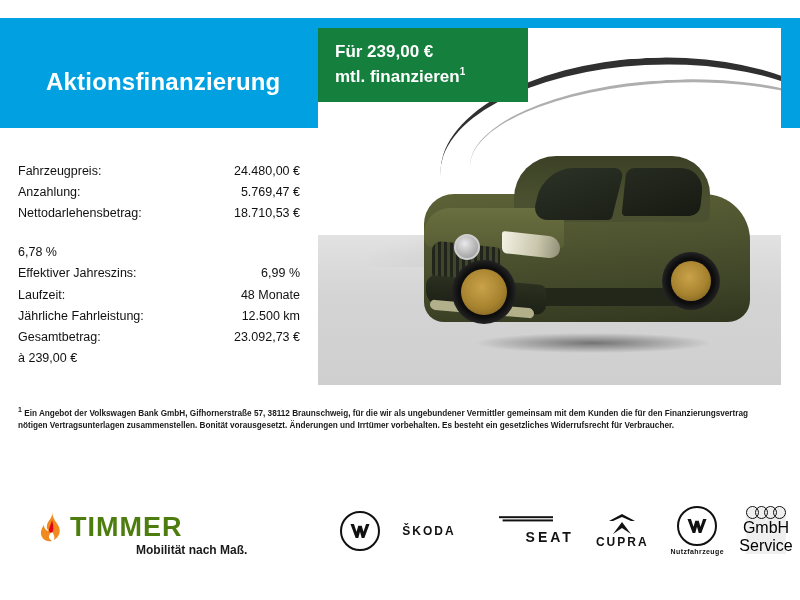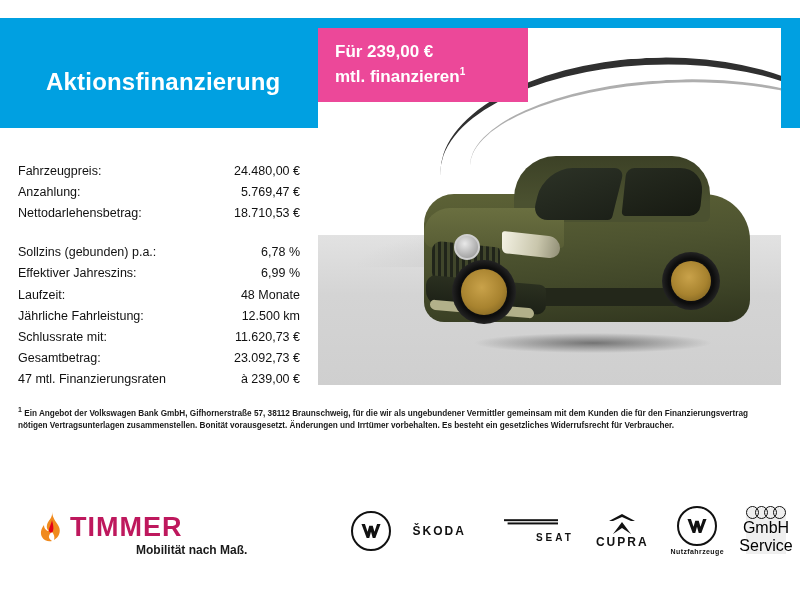--- a/index.html
+++ b/index.html
@@ -237,21 +237,21 @@
     border-radius: 6px;
   }
 
   
   .price-flag {
     position: absolute;
     left: 318px;
     top: 28px;
     width: 210px;
     height: 74px;
-    background: #ec4899;
+    background: #15803d;
   }
   .price-flag .l1 {
     position: absolute;
     left: 17px;
     top: 14px;
     color: #fff;
     font-size: 17px;
     font-weight: bold;
   }
   .price-flag .l2 {
@@ -325,21 +325,21 @@
     width: 22px;
     height: 30px;
   }
   .timmer .word {
     position: absolute;
     left: 30px;
     top: 0;
     font-size: 27px;
     font-weight: bold;
     letter-spacing: 1px;
-    color: #be185d;
+    color: #4d7c0f;
   }
   .timmer .tag {
     position: absolute;
     left: 96px;
     top: 31px;
     font-size: 12px;
     font-weight: bold;
     color: #1a1a1a;
   }
 
@@ -461,45 +461,39 @@
       <span class="value">5.769,47 €</span>
     </div>
     <div class="row">
       <span class="label">Nettodarlehensbetrag:</span>
       <span class="value">18.710,53 €</span>
     </div>
 
     <div class="row gap"></div>
 
     <div class="row">
-      <span class="label">Sollzins (gebunden) p.a.:</span>
       <span class="value">6,78 %</span>
     </div>
     <div class="row">
       <span class="label">Effektiver Jahreszins:</span>
       <span class="value">6,99 %</span>
     </div>
     <div class="row">
       <span class="label">Laufzeit:</span>
       <span class="value">48 Monate</span>
     </div>
     <div class="row">
       <span class="label">Jährliche Fahrleistung:</span>
       <span class="value">12.500 km</span>
     </div>
     <div class="row">
-      <span class="label">Schlussrate mit:</span>
-      <span class="value">11.620,73 €</span>
-    </div>
-    <div class="row">
       <span class="label">Gesamtbetrag:</span>
       <span class="value">23.092,73 €</span>
     </div>
     <div class="row">
-      <span class="label">47 mtl. Finanzierungsraten</span>
       <span class="value">à 239,00 €</span>
     </div>
   </div>
 
   <div class="footnote"><sup>1</sup><span> Ein Angebot der Volkswagen Bank GmbH, Gifhornerstraße 57, 38112 Braunschweig, für die wir als ungebundener Vermittler gemeinsam mit dem Kunden die für den Finanzierungsvertrag nötigen Vertragsunterlagen zusammenstellen. Bonität vorausgesetzt. Änderungen und Irrtümer vorbehalten. Es besteht ein gesetzliches Widerrufsrecht für Verbraucher.</span></div>
 
   <div class="bottom-band"></div>
 
   <div class="timmer">
     <svg class="flame" viewBox="0 0 22 30">
@@ -522,21 +516,21 @@
 
     <div class="brand">
       <div class="name">ŠKODA</div>
     </div>
 
     <div class="brand">
       <svg viewBox="0 0 60 14" width="54" height="13">
         <rect x="0" y="0" width="60" height="2.2" fill="#111"></rect>
         <rect x="4" y="3.6" width="56" height="2.2" fill="#111"></rect>
       </svg>
-      <div class="name" style="font-size:10px;letter-spacing:3px;margin-left:48px;">SEAT</div>
+      <div class="name" style="font-size:14px;letter-spacing:3px;margin-left:48px;">SEAT</div>
     </div>
 
     <div class="brand">
       <svg class="cupra-mark" viewBox="0 0 30 22">
         <path d="M15 1 L28 8 L24 8 L15 4 L6 8 L2 8 Z" fill="#111"></path>
         <path d="M15 9 L24 21 L15 15 L6 21 Z" fill="#111"></path>
       </svg>
       <div class="name" style="font-size:12px;letter-spacing:2px;">CUPRA</div>
     </div>
 

